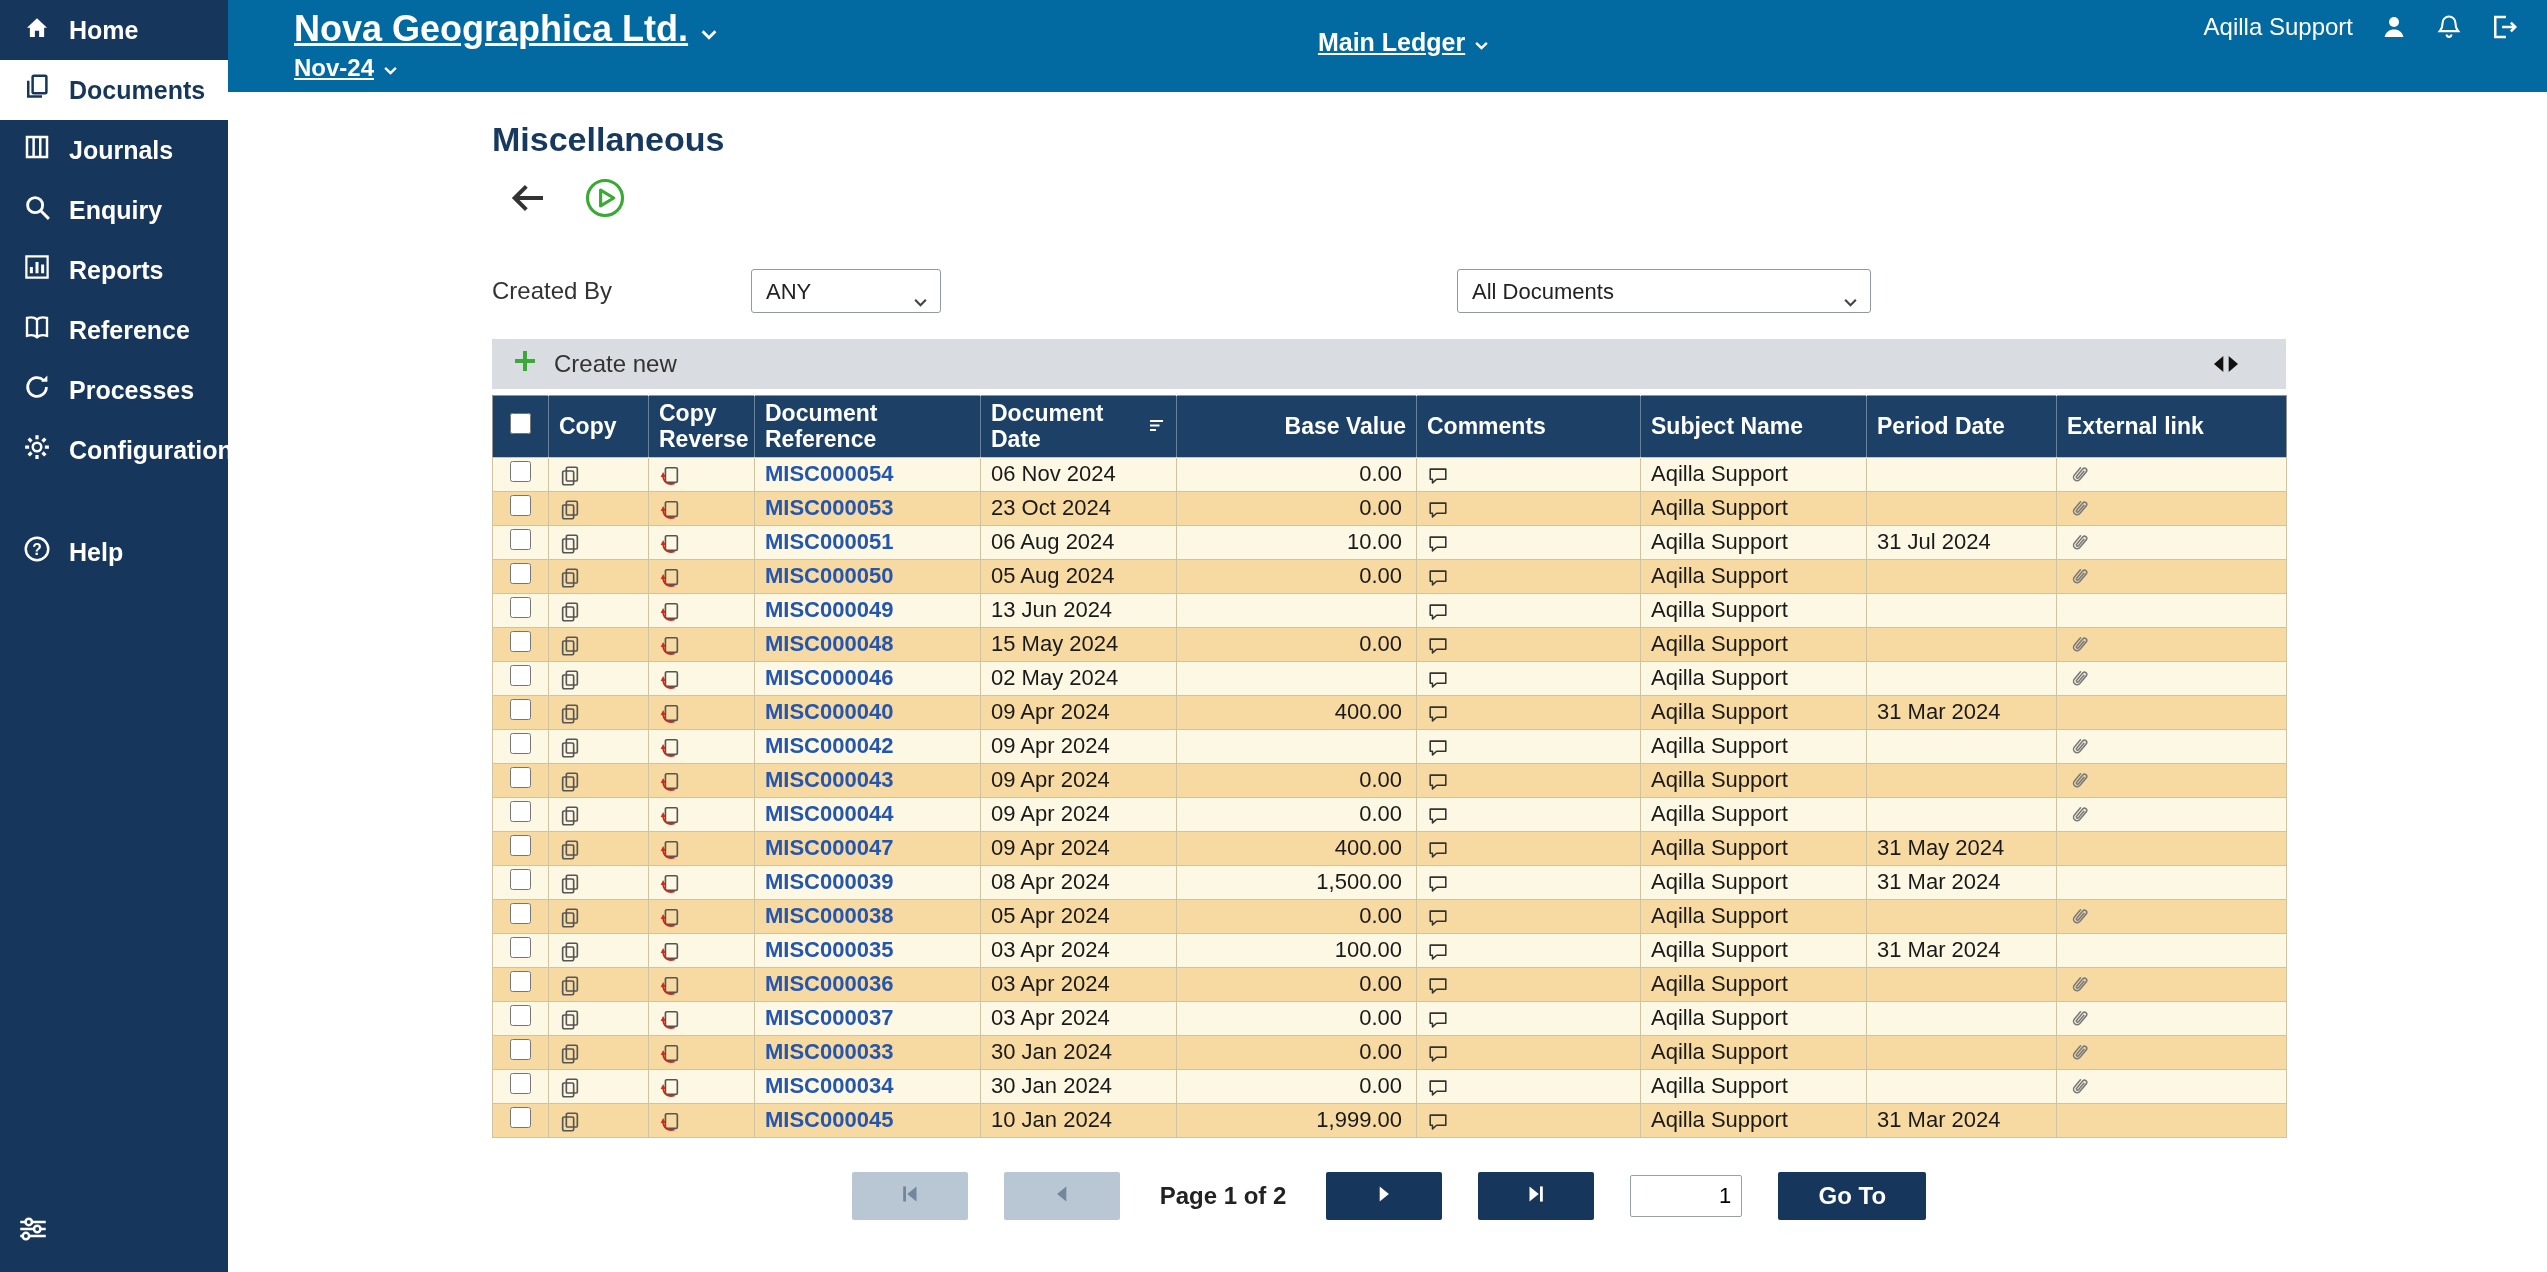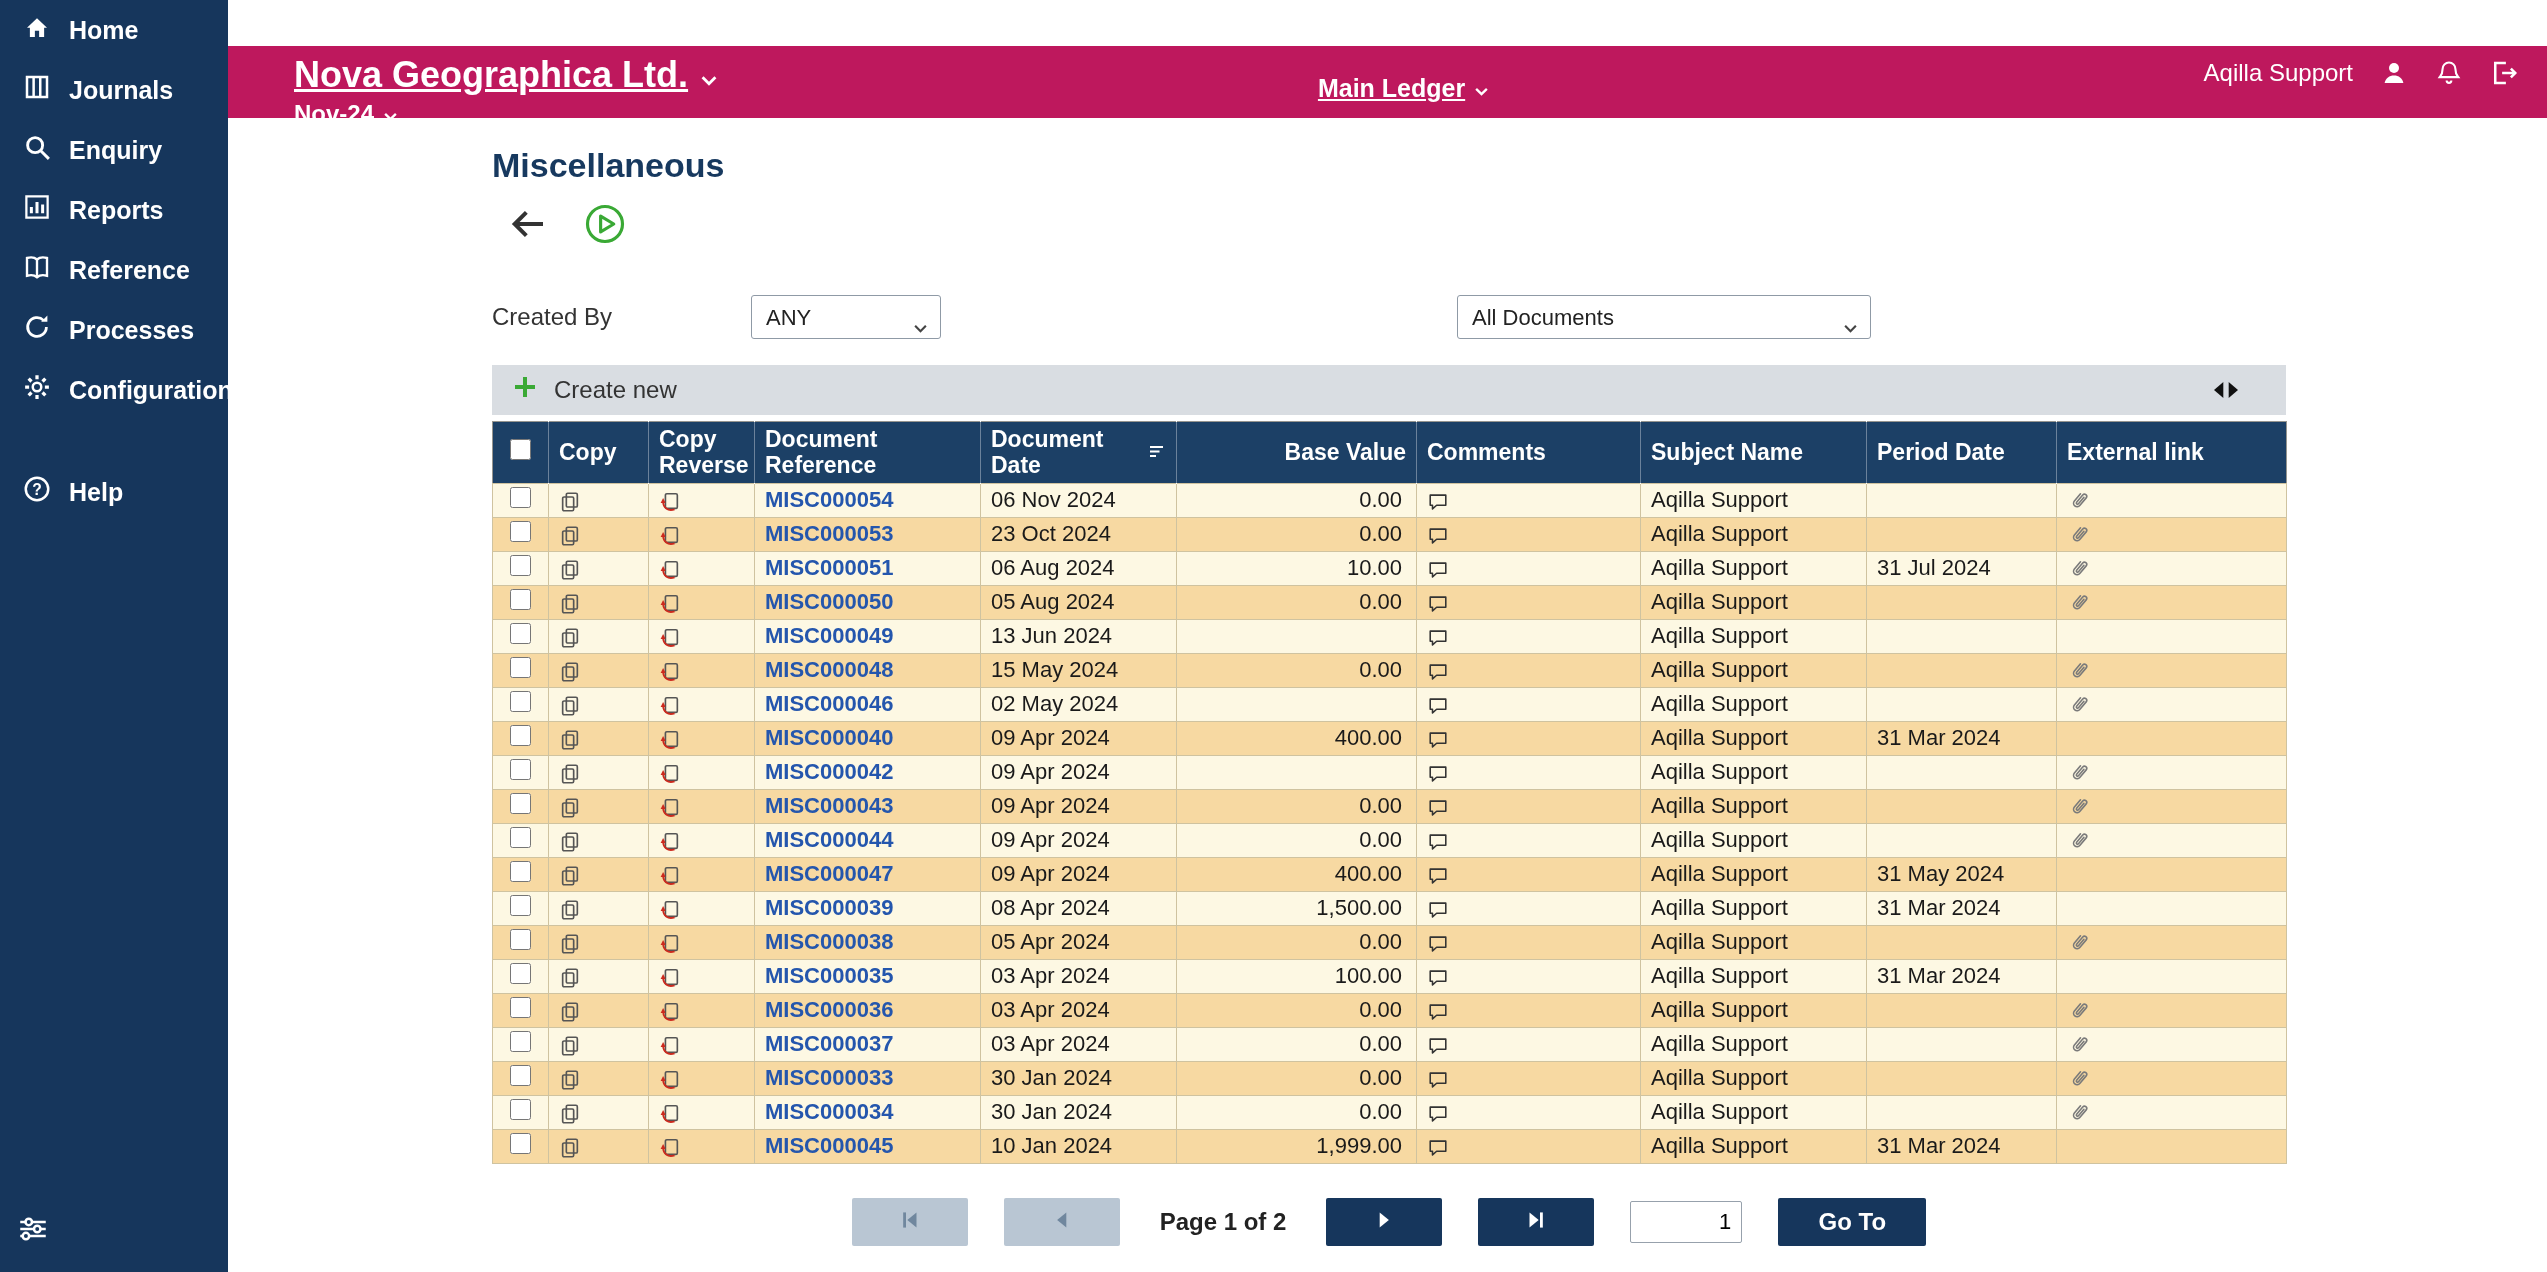--- a/index.html
+++ b/index.html
@@ -13,21 +13,21 @@
   .logo { height: 92px; display: flex; align-items: center; padding-left: 34px; font-size: 40px; font-weight: bold; letter-spacing: 1px; }
   .logo .gold { color: #f2a71b; font-style: italic; }
   .nav-item { height: 60px; display: flex; align-items: center; gap: 17px; padding-left: 22px; font-size: 25px; font-weight: bold; cursor: pointer; }
   .nav-item svg { width: 30px; height: 30px; flex-shrink: 0; }
   .nav-item.active { background: #ffffff; color: #16365c; }
   .nav-gap { height: 42px; }
   .sidebar-bottom { position: absolute; bottom: 22px; left: 16px; cursor: pointer; }
 
   
   .main { flex: 1; display: flex; flex-direction: column; min-width: 0; }
-  .topbar { height: 72px; background: #be185d; color: #fff; position: relative; flex-shrink: 0; margin-top: 46px; }
+  .topbar { height: 92px; background: #0369a1; color: #fff; position: relative; flex-shrink: 0; }
   .company-block { padding: 8px 0 0 66px; }
   .company { font-size: 36px; font-weight: bold; text-decoration: underline; display: flex; align-items: center; gap: 12px; cursor: pointer; width: max-content; }
   .period { margin-top: 4px; font-size: 24px; font-weight: bold; text-decoration: underline; display: flex; align-items: center; gap: 9px; cursor: pointer; width: max-content; }
   .ledger { position: absolute; left: 47%; top: 28px; font-size: 25px; font-weight: bold; text-decoration: underline; display: flex; align-items: center; gap: 9px; cursor: pointer; }
   .user-area { position: absolute; right: 28px; top: 12px; display: flex; align-items: center; gap: 26px; font-size: 24px; }
   .user-area .ua-icon { display: inline-flex; cursor: pointer; }
 
   
   .content { padding: 28px 0 0 264px; flex: 1; background: #fff; }
   .page-title { font-size: 34px; color: #17395f; font-weight: bold; margin-bottom: 18px; }
@@ -76,20 +76,27 @@
 <div class="app">
 
   <aside class="sidebar">
 
     <nav>
       <div class="nav-item">
         <span><svg viewBox="0 0 24 24" width="30" height="30">
               <path d="M4 12.5 12 5l8 7.5h-2.3V20h-4v-5h-3.4v5h-4v-7.5z" fill="currentColor"></path>
             </svg></span>
         <span>Home</span>
+      </div>
+      <div class="nav-item active">
+        <span><svg viewBox="0 0 24 24" width="30" height="30" fill="none" stroke="currentColor" stroke-width="2">
+              <rect x="8.5" y="3" width="11" height="14" rx="1"></rect>
+              <path d="M5 7v12.5h11"></path>
+            </svg></span>
+        <span>Documents</span>
       </div>
       <div class="nav-item">
         <span><svg viewBox="0 0 24 24" width="30" height="30" fill="none" stroke="currentColor" stroke-width="2">
               <rect x="4" y="4" width="16" height="16"></rect>
               <path d="M9.3 4v16M14.6 4v16"></path>
             </svg></span>
         <span>Journals</span>
       </div>
       <div class="nav-item">
         <span><svg viewBox="0 0 24 24" width="30" height="30" fill="none" stroke="currentColor" stroke-width="2.3">

